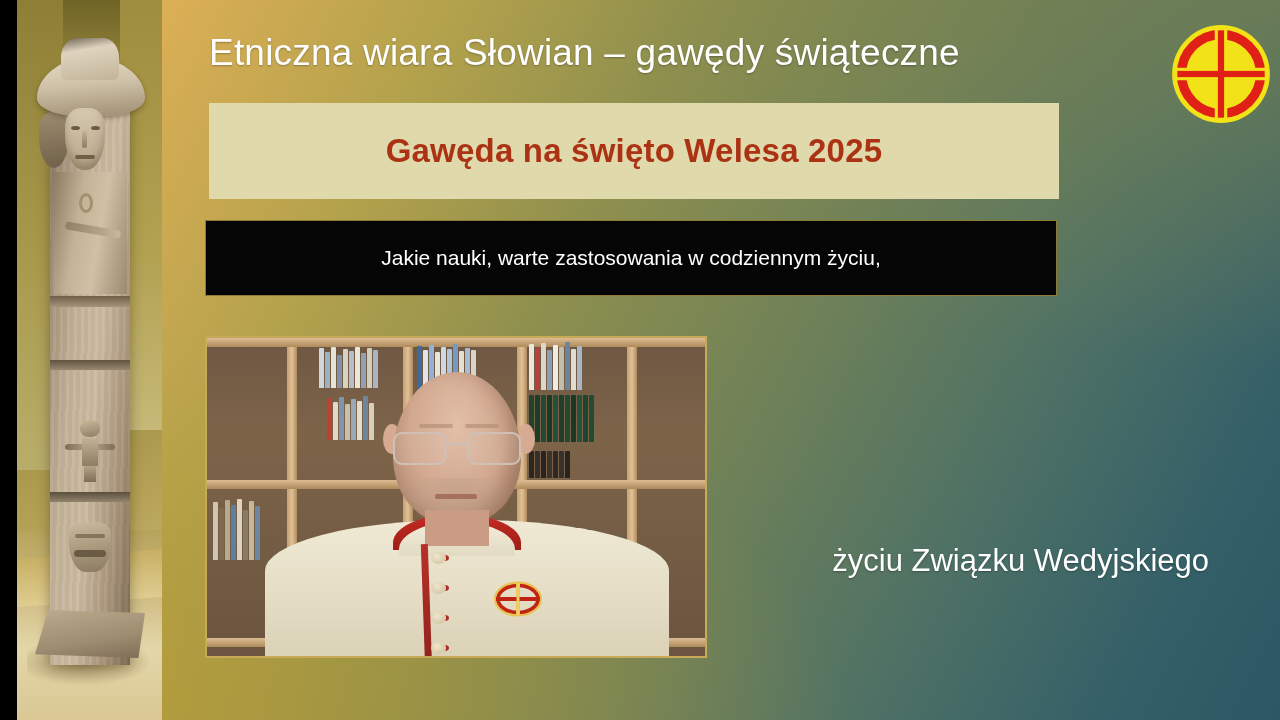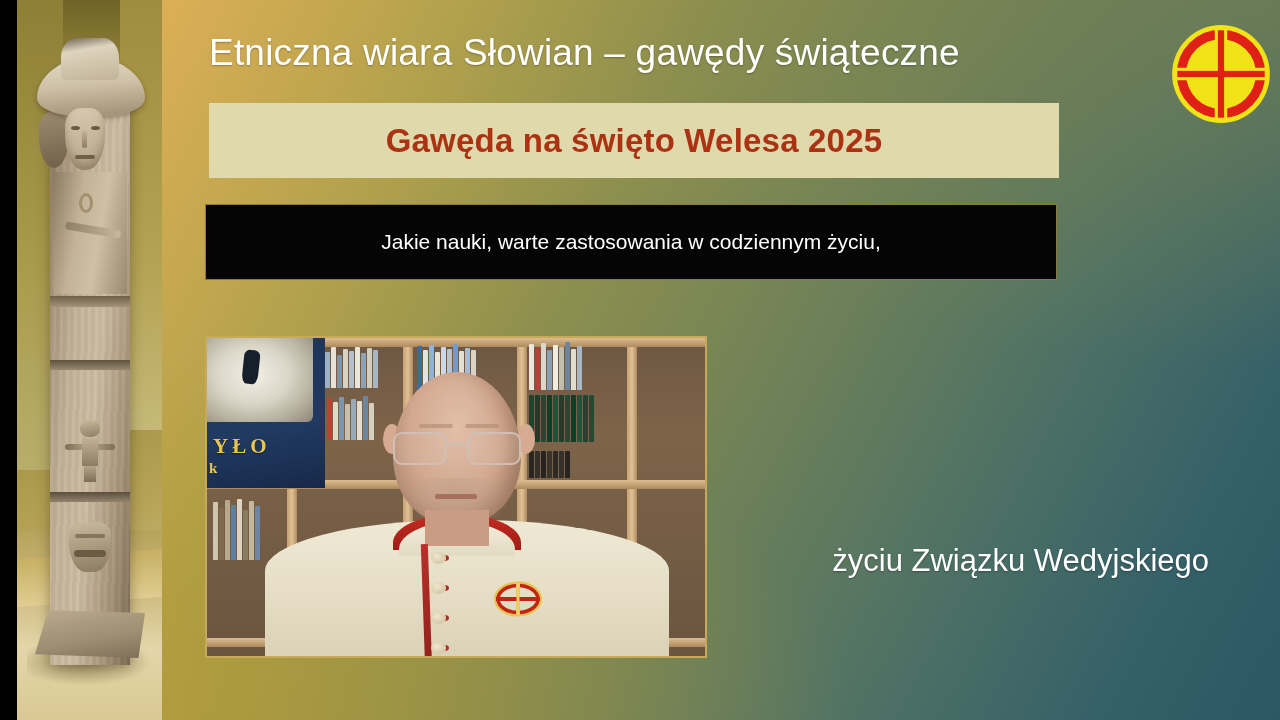--- a/index.html
+++ b/index.html
@@ -176,35 +176,35 @@
     font-weight: 400;
     letter-spacing: .2px;
     line-height: 1.1;
     text-shadow: 0 1px 2px rgba(0,0,0,.28);
     white-space: nowrap;
   }
 
   
   #subtitle-panel {
     position: absolute; left: 192px; top: 103px;
-    width: 850px; height: 75px;
+    width: 850px; height: 96px;
     background: #dfd9ac;
     display: flex; align-items: center; justify-content: center;
   }
   #subtitle-text {
     color: #ab3213;
     font-size: 33px;
     font-weight: bold;
     letter-spacing: .2px;
     white-space: nowrap;
   }
 
   
   #question-panel {
-    position: absolute; left: 188px; top: 204px;
+    position: absolute; left: 188px; top: 220px;
     width: 852px; height: 76px;
     background: #050505;
     border: 1px solid #8d7a34;
     display: flex; flex-direction: column;
     align-items: center; justify-content: center;
     gap: 17px;
   }
   .question-line {
     color: #ffffff;
     font-size: 21px;
@@ -484,25 +484,20 @@
       <span class="book" style="height:74px;background:#3b3630"></span>
       <span class="book" style="height:84px;background:#26221e"></span>
       <span class="book" style="height:70px;background:#cdc3ac"></span>
       <span class="book" style="height:82px;background:#1c1916"></span>
       <span class="book" style="height:76px;background:#2f2b25"></span>
       <span class="book" style="height:85px;background:#211e1a"></span>
       <span class="book" style="height:72px;background:#453d33"></span>
       <span class="book" style="height:83px;background:#1a1714"></span>
     </div>
 
-    <div class="banner">
-      <div class="banner-horse"></div>
-      <div class="banner-text">YŁO</div>
-      <div class="banner-text2">k</div>
-    </div>
 
     <div class="jacket"></div>
     <div class="collar-red"></div>
     <div class="collar-white"></div>
     <div class="ear l"></div>
     <div class="ear r"></div>
     <div class="person-head"></div>
     <div class="brow l"></div>
     <div class="brow r"></div>
     <div class="glasses">

